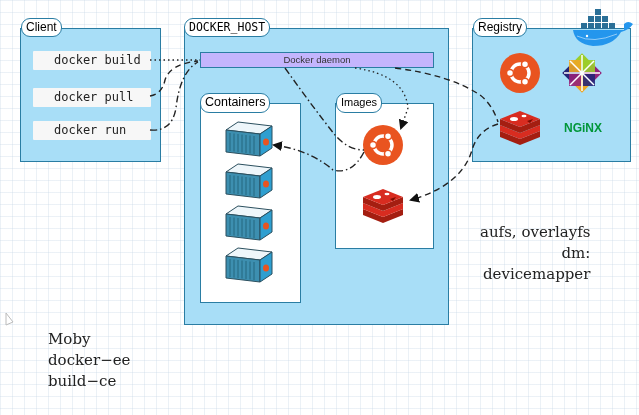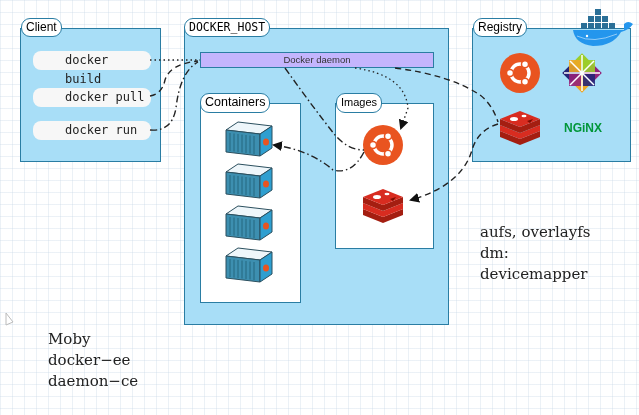--- a/index.html
+++ b/index.html
@@ -21,22 +21,22 @@
       box-sizing: border-box;
     }
     .tab {
       position: absolute; background: #ffffff; border: 1.5px solid #2a7da3;
       border-radius: 9px; box-sizing: border-box; padding: 0 4px;
       font-size: 12px; color: #000000; line-height: 16px; white-space: nowrap;
     }
     .tab.mono { font-family: "DejaVu Sans Mono", monospace; font-size: 11.5px; }
     .cmd {
       position: absolute; left: 12px; width: 118px; height: 19px; background: #f7f7f7;
-      border-radius: 8px; font-family: "DejaVu Sans Mono", monospace; font-size: 12px;
-      color: #222; line-height: 19px; box-sizing: border-box; padding-left: 32px;
+      border-radius: 1px; font-family: "DejaVu Sans Mono", monospace; font-size: 12px;
+      color: #222; line-height: 19px; box-sizing: border-box; padding-left: 21px;
     }
     .daemon {
       position: absolute; left: 200px; top: 52px; width: 234px; height: 16px;
       background: #c4b5fd; border: 1.5px solid #2a7da3; box-sizing: border-box;
       font-size: 9.5px; color: #333; text-align: center; line-height: 13px;
     }
     .serif-text {
       position: absolute; font-family: "DejaVu Serif", serif; font-size: 15px;
       color: #222; line-height: 21px;
     }
@@ -59,29 +59,29 @@
 
 <div class="white-box" style="left:200px;top:103px;width:101px;height:200px;"></div>
 <div class="tab" style="left:200px;top:93px;height:20px;font-size:12.5px;text-align:right;">Containers</div>
 
 <div class="white-box" style="left:335px;top:103px;width:99px;height:146px;"></div>
 <div class="tab" style="left:336px;top:93px;height:20px;font-size:11px;">Images</div>
 
 <div class="box" style="left:472px;top:28px;width:159px;height:134px;"></div>
 <div class="tab" style="left:473px;top:18px;height:19px;">Registry</div>
 
-<div class="serif-text" style="left:480px;top:222px;">
+<div class="serif-text" style="left:480px;top:222px;text-align:right;">
   <div>aufs, overlayfs</div>
   <div>dm:</div>
   <div>devicemapper</div>
 </div>
 <div class="serif-text" style="left:48px;top:329px;">
   <div>Moby</div>
   <div>docker−ee</div>
-  <div>daemon−ce</div>
+  <div>build−ce</div>
 </div>
 
 <svg width="639" height="415" style="pointer-events:none;">
   <path d="M6 313 L6 325 L13 322 Z" fill="#fff" stroke="#bbb" stroke-width="1"></path>
 </svg>
 
 <svg width="639" height="415" style="pointer-events:none;">
   <defs>
     <marker id="arrowhead" markerWidth="10" markerHeight="10" refX="8" refY="5" orient="auto" markerUnits="userSpaceOnUse">
       <path d="M0,0 L10,5 L0,10 Z" fill="#111"></path>

